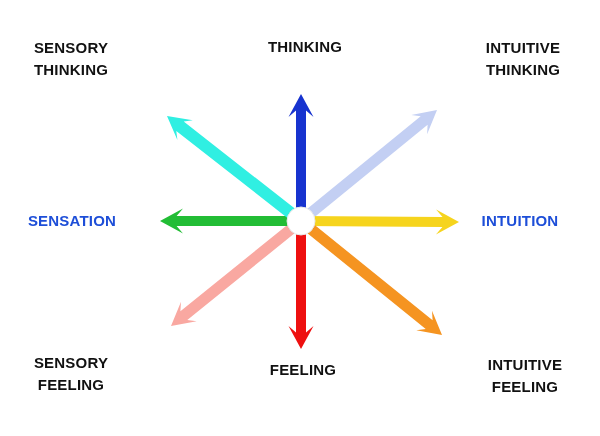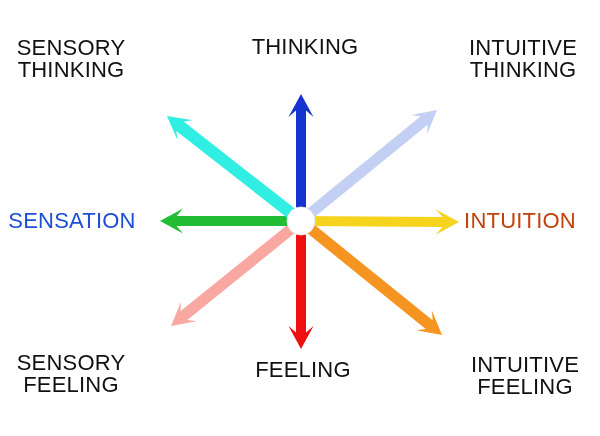--- a/index.html
+++ b/index.html
@@ -26,22 +26,22 @@
     position: absolute;
     left: 0;
     top: 0;
     width: 600px;
     height: 436px;
     pointer-events: none;
   }
   .lbl {
     position: absolute;
     transform: translate(-50%, -50%);
-    font-weight: normal;
-    font-size: 22px;
+    font-weight: bold;
+    font-size: 15px;
     line-height: 22px;
     letter-spacing: 0.2px;
     color: #111111;
     text-align: center;
     white-space: pre-line;
   }
 </style>
 </head>
 <body>
 
@@ -57,20 +57,20 @@
       <polygon points="167.0,116.0 192.8,120.3 183.7,121.5 304.7,216.3 297.3,225.7 176.3,130.9 177.4,140.0" fill="#30efe2"></polygon>
       <circle cx="301" cy="221" r="14" fill="#ffffff" stroke="#e8e8e8" stroke-width="1"></circle>
     </svg>
   <div id="label-layer">
       <div class="lbl" style="left: 71px; top: 59px; color: rgb(17, 17, 17);">SENSORY
 THINKING</div>
       <div class="lbl" style="left: 305px; top: 47px; color: rgb(17, 17, 17);">THINKING</div>
       <div class="lbl" style="left: 523px; top: 59px; color: rgb(17, 17, 17);">INTUITIVE
 THINKING</div>
       <div class="lbl" style="left: 72px; top: 221px; color: #1d4ed8;">SENSATION</div>
-      <div class="lbl" style="left: 520px; top: 221px; color: #c2410c;">INTUITION</div>
+      <div class="lbl" style="left: 520px; top: 221px; color: #1d4ed8;">INTUITION</div>
       <div class="lbl" style="left: 71px; top: 374px; color: rgb(17, 17, 17);">SENSORY
 FEELING</div>
       <div class="lbl" style="left: 303px; top: 370px; color: rgb(17, 17, 17);">FEELING</div>
       <div class="lbl" style="left: 525px; top: 376px; color: rgb(17, 17, 17);">INTUITIVE
 FEELING</div>
     </div>
 </div>
 
 </body></html>

